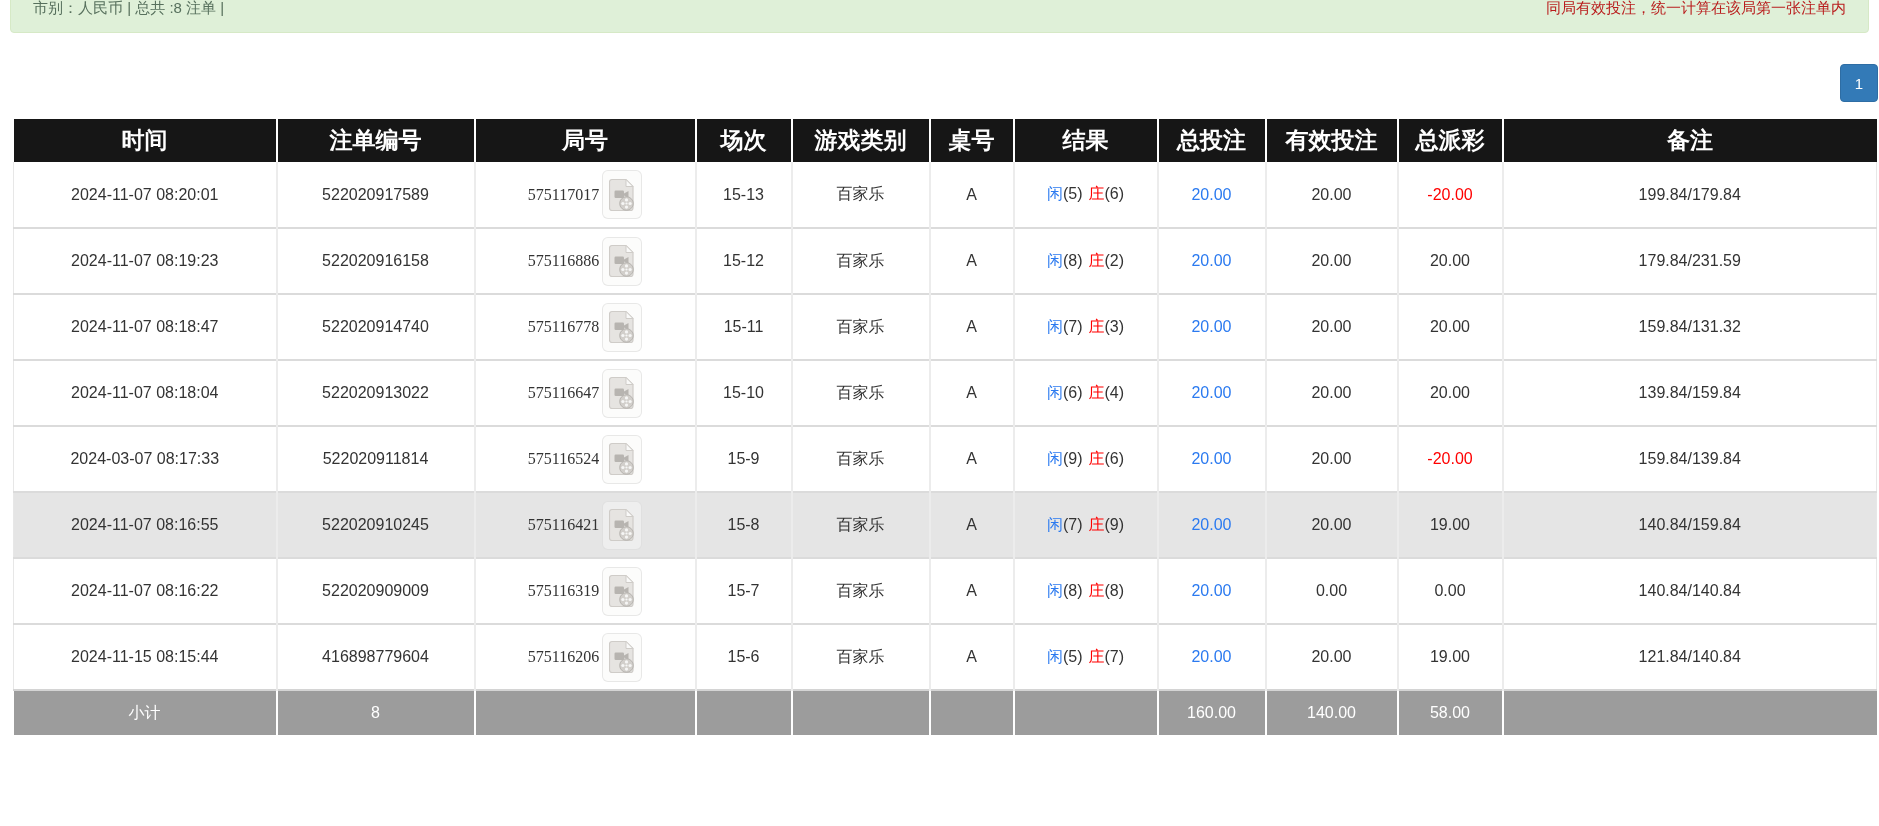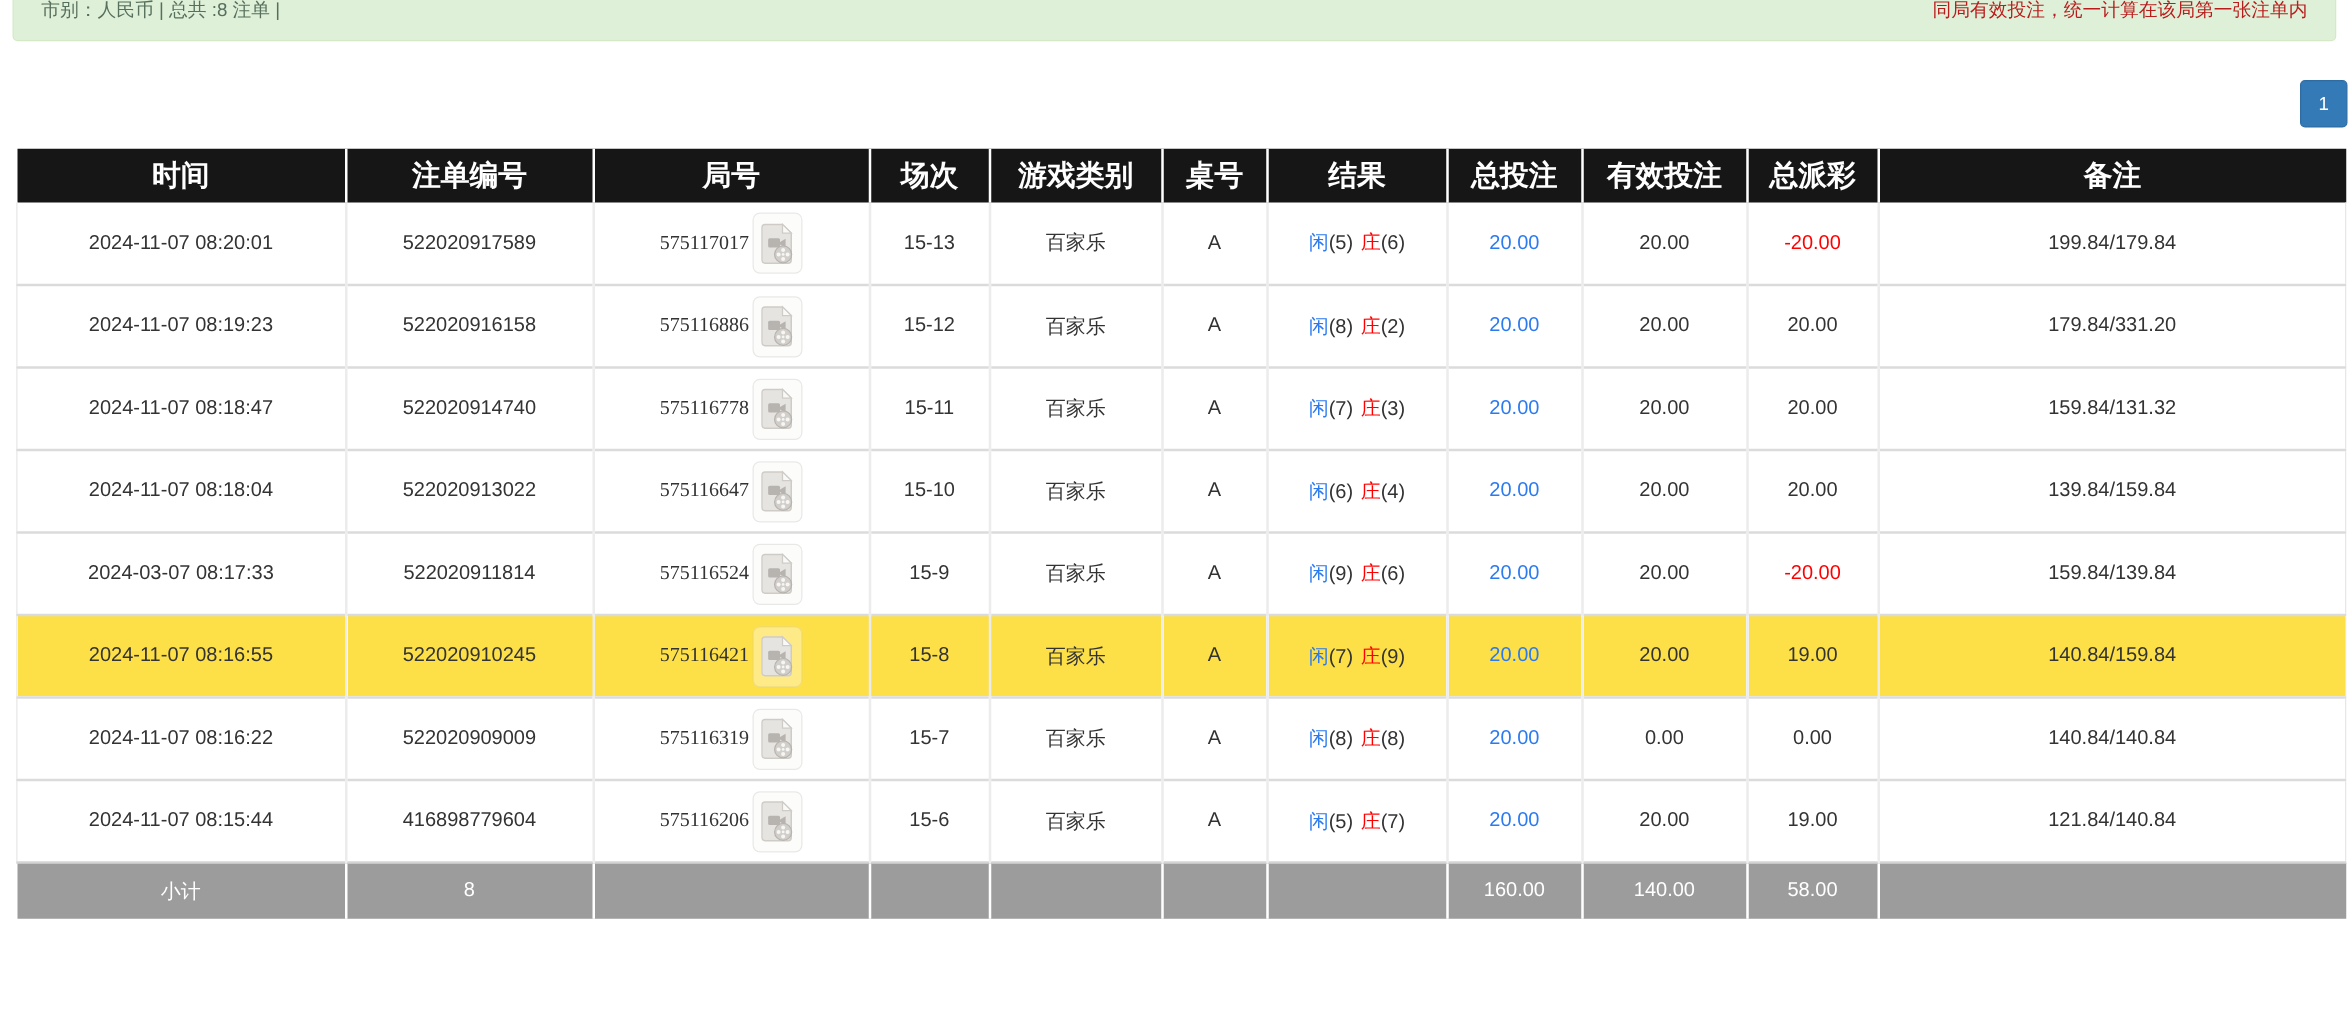--- a/index.html
+++ b/index.html
@@ -41,21 +41,21 @@
   thead th + th { border-left:2px solid #ffffff; }
   tbody td {
     height:66px; text-align:center; vertical-align:middle;
     font-size:16px; color:#333333; background:#ffffff;
     border-top:2px solid #dbdbdb; border-left:2px solid #ececec;
     overflow:hidden;
   }
   tbody td:first-child { border-left:1px solid #e7e7e7; }
   tbody td:last-child  { border-right:1px solid #e7e7e7; }
   tbody tr:first-child td { border-top:none; }
-  tbody tr.highlight td { background:#fde047;margin-top:40px; }
+  tbody tr.highlight td { background:#e5e5e5;margin-top:40px; }
   tfoot td {
     height:45px; background:#9c9c9c; color:#ffffff;
     text-align:center; font-size:16px;
     border-left:2px solid #ffffff;
   }
   tfoot td:first-child { border-left:none; }
   tfoot tr:first-child td { border-top:2px solid #d4d4d4; }
   tfoot tr + tr td { border-top:2px solid #ffffff; }
   .blue { color:#2b7af0; }
   .red  { color:#ff0000; }
@@ -165,21 +165,21 @@
             </button>
           </div>
         </td>
         <td>15-12</td>
         <td>百家乐</td>
         <td>A</td>
         <td><span class="blue">闲</span><span>(8)</span><span class="gap"></span><span class="red">庄</span><span>(2)</span></td>
         <td><span class="blue">20.00</span></td>
         <td>20.00</td>
         <td>20.00</td>
-        <td>179.84/331.20</td>
+        <td>179.84/231.59</td>
       </tr>
       <tr>
         <td>2024-11-07 08:18:47</td>
         <td>522020914740</td>
         <td>
           <div class="round-cell">
             <span>575116778</span>
             <button class="video-btn">
               <svg width="27" height="34" viewBox="0 0 27 34">
                 <path d="M3.5 1.5 h13.5 l7 7 v21.5 a2.5 2.5 0 0 1 -2.5 2.5 h-18.5 a2.5 2.5 0 0 1 -2.5 -2.5 v-26 a2.5 2.5 0 0 1 2.5 -2.5 z" fill="#e6e4e1" stroke="#cfccc8" stroke-width="1.2"></path>
@@ -323,21 +323,21 @@
         <td>15-7</td>
         <td>百家乐</td>
         <td>A</td>
         <td><span class="blue">闲</span><span>(8)</span><span class="gap"></span><span class="red">庄</span><span>(8)</span></td>
         <td><span class="blue">20.00</span></td>
         <td>0.00</td>
         <td>0.00</td>
         <td>140.84/140.84</td>
       </tr>
       <tr>
-        <td>2024-11-07 08:15:44</td>
+        <td>2024-11-15 08:15:44</td>
         <td>416898779604</td>
         <td>
           <div class="round-cell">
             <span>575116206</span>
             <button class="video-btn">
               <svg width="27" height="34" viewBox="0 0 27 34">
                 <path d="M3.5 1.5 h13.5 l7 7 v21.5 a2.5 2.5 0 0 1 -2.5 2.5 h-18.5 a2.5 2.5 0 0 1 -2.5 -2.5 v-26 a2.5 2.5 0 0 1 2.5 -2.5 z" fill="#e6e4e1" stroke="#cfccc8" stroke-width="1.2"></path>
                 <path d="M17 1.5 l7 7 h-7 z" fill="#f9f9f8" stroke="#cfccc8" stroke-width="1"></path>
                 <rect x="5.5" y="12.5" width="9.5" height="7.5" rx="1.2" fill="#b7b4b0"></rect>
                 <path d="M15 15.5 l4.5 -2.5 v7 l-4.5 -2.5 z" fill="#b7b4b0"></path>

